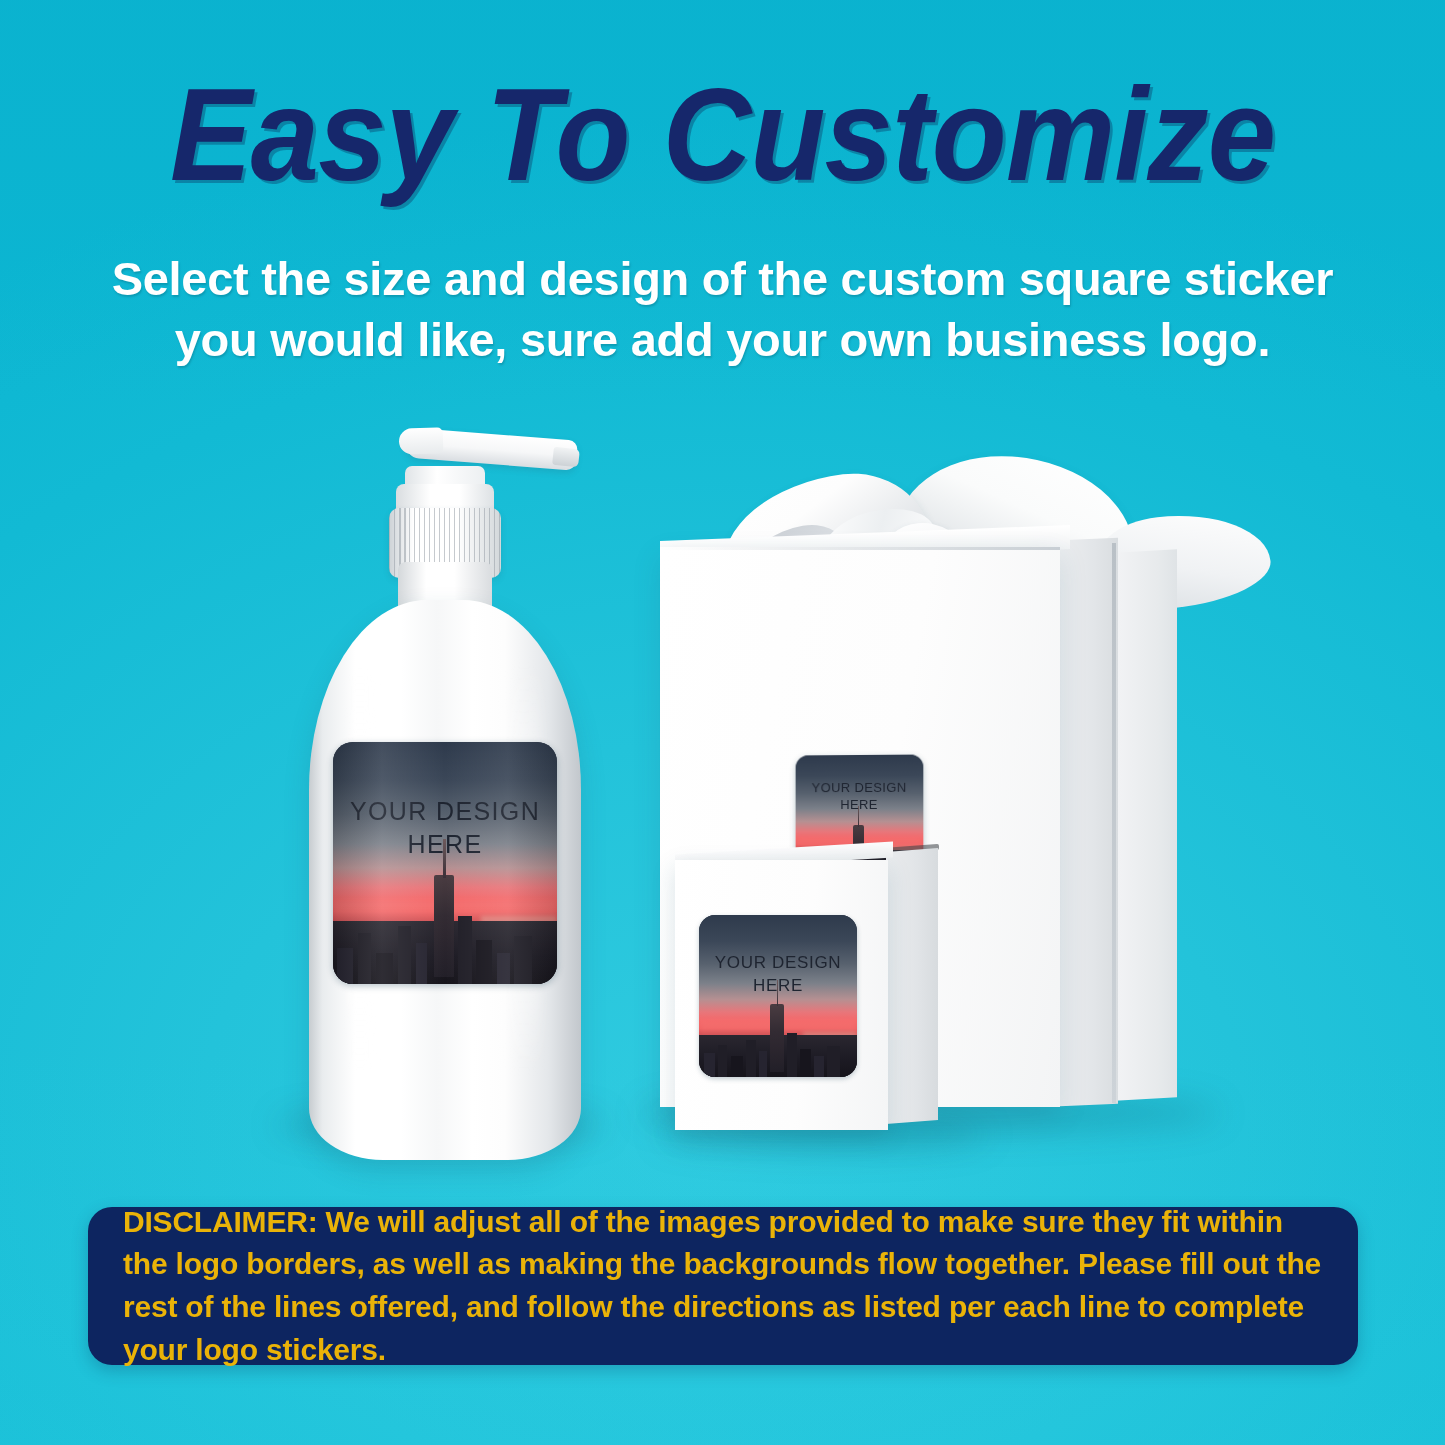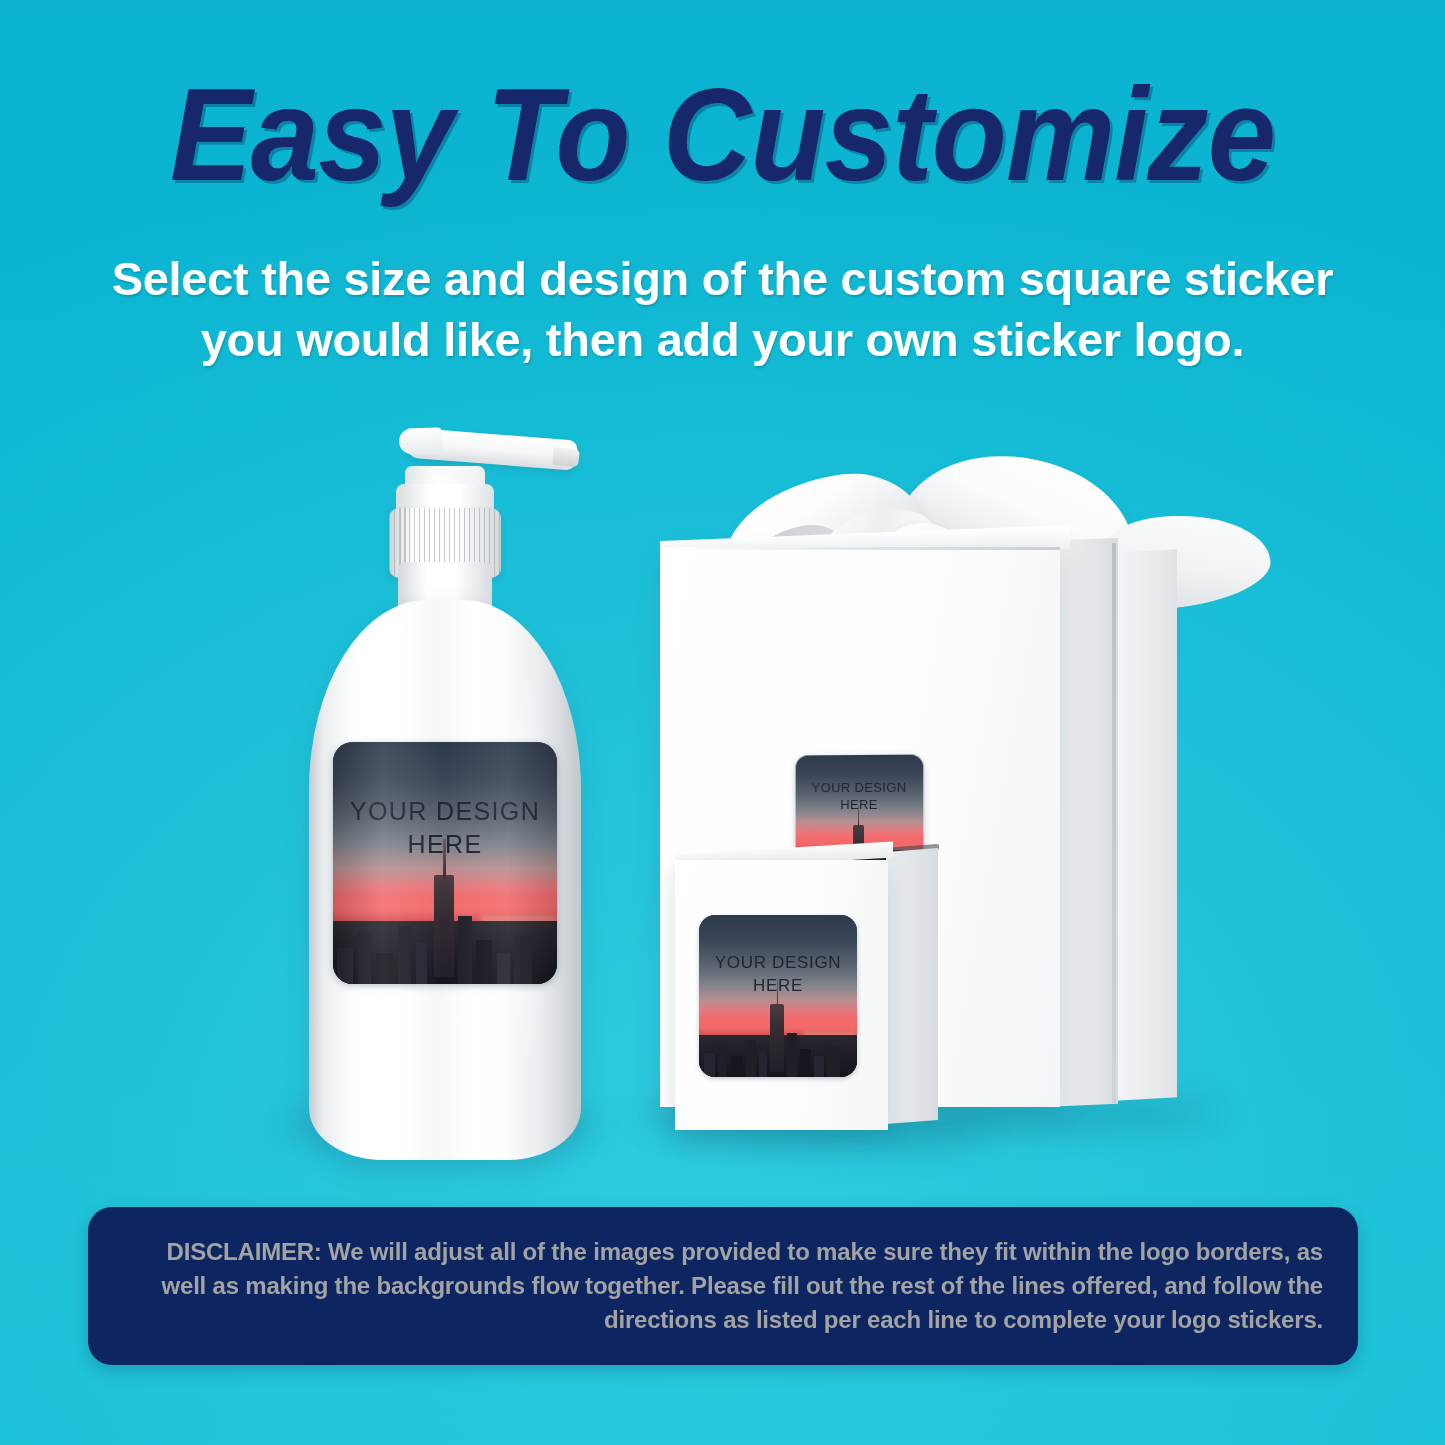--- a/index.html
+++ b/index.html
@@ -298,37 +298,37 @@
   
   #disclaimer{
     position:absolute; left:88px; top:1207px; width:1270px; height:158px;
     background:#0d2560;
     border-radius:24px;
     box-shadow:0 6px 16px rgba(6,50,90,.25);
     display:flex; align-items:center; justify-content:center;
   }
   #disclaimer-text{
     width:1200px;
-    text-align:right;
-    color:#a3a3a3;
-    font-size:24px;
+    text-align:left;
+    color:#eab308;
+    font-size:30px;
     font-weight:bold;
     line-height:1.42;
     letter-spacing:-.2px;
   }
   #disclaimer-text b{ font-weight:bold; }
 </style>
 </head>
 <body>
 
 <div id="bg"></div>
 
 <div id="headline">Easy To Customize</div>
 
-<div id="subtitle">Select the size and design of the custom square sticker you would like, then add your own sticker logo.</div>
+<div id="subtitle">Select the size and design of the custom square sticker you would like, sure add your own business logo.</div>
 
 <div id="scene">
 
   <div class="floor-shadow" id="gb-shadow"></div>
   <div class="floor-shadow" id="sb-shadow"></div>
   <div class="floor-shadow" id="btl-shadowbase"></div>
 
   <div id="giftbox">
     <div class="bow" id="bow-loop-r"></div>
     <div class="bow" id="bow-tail-r"></div>

